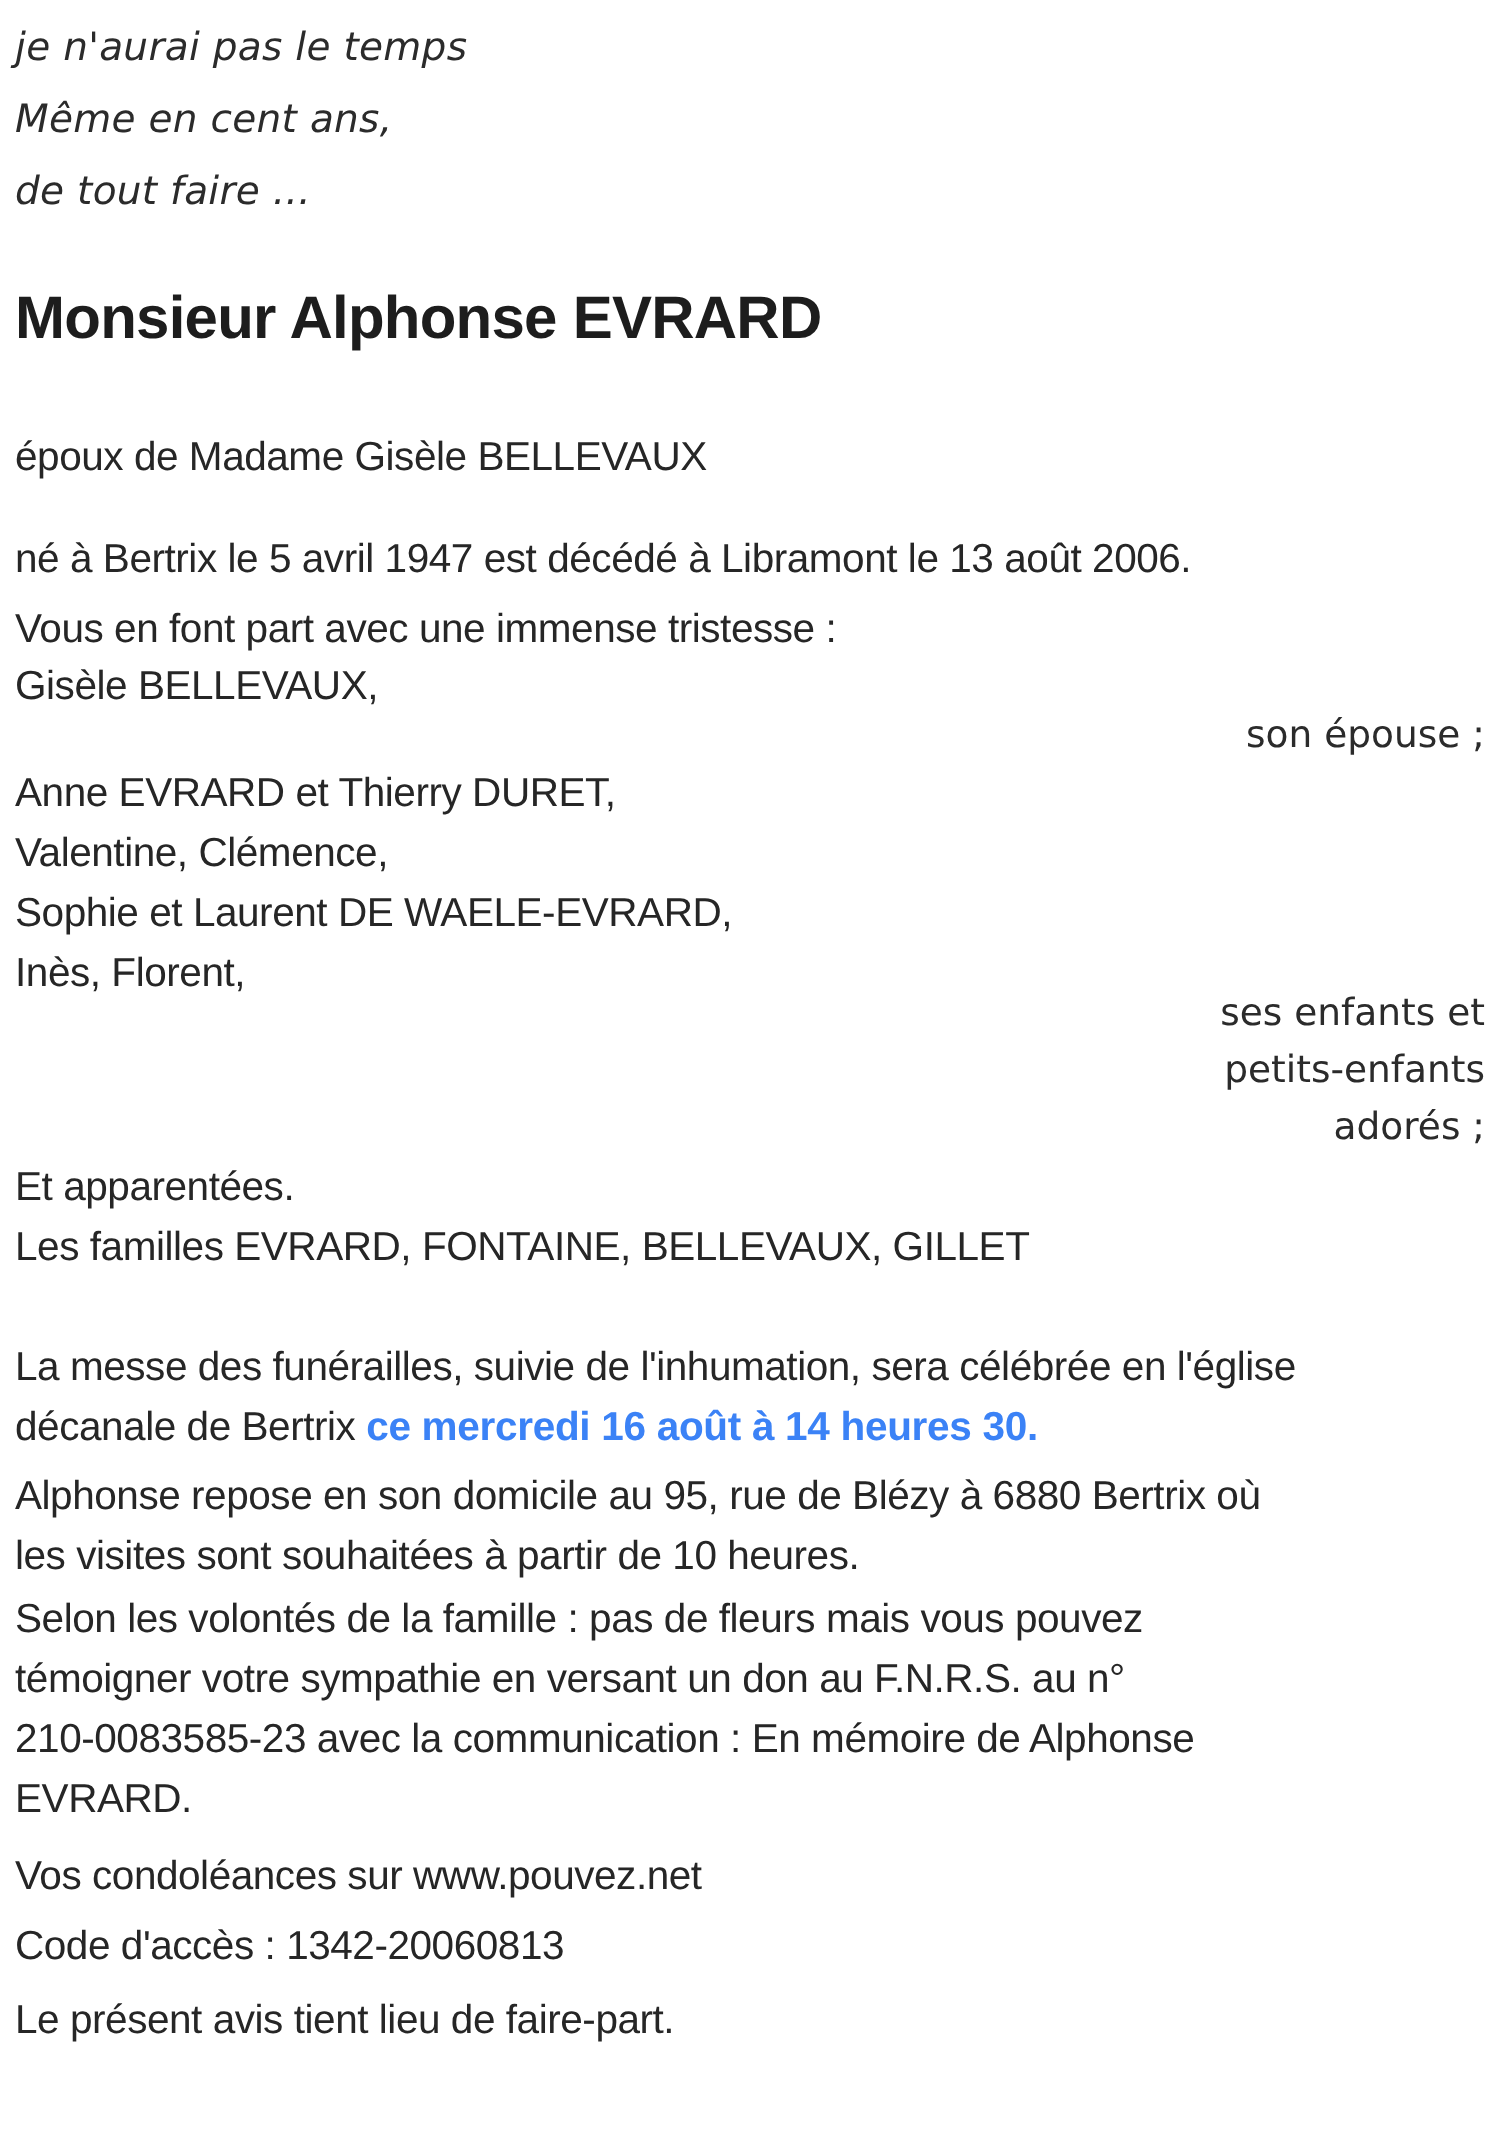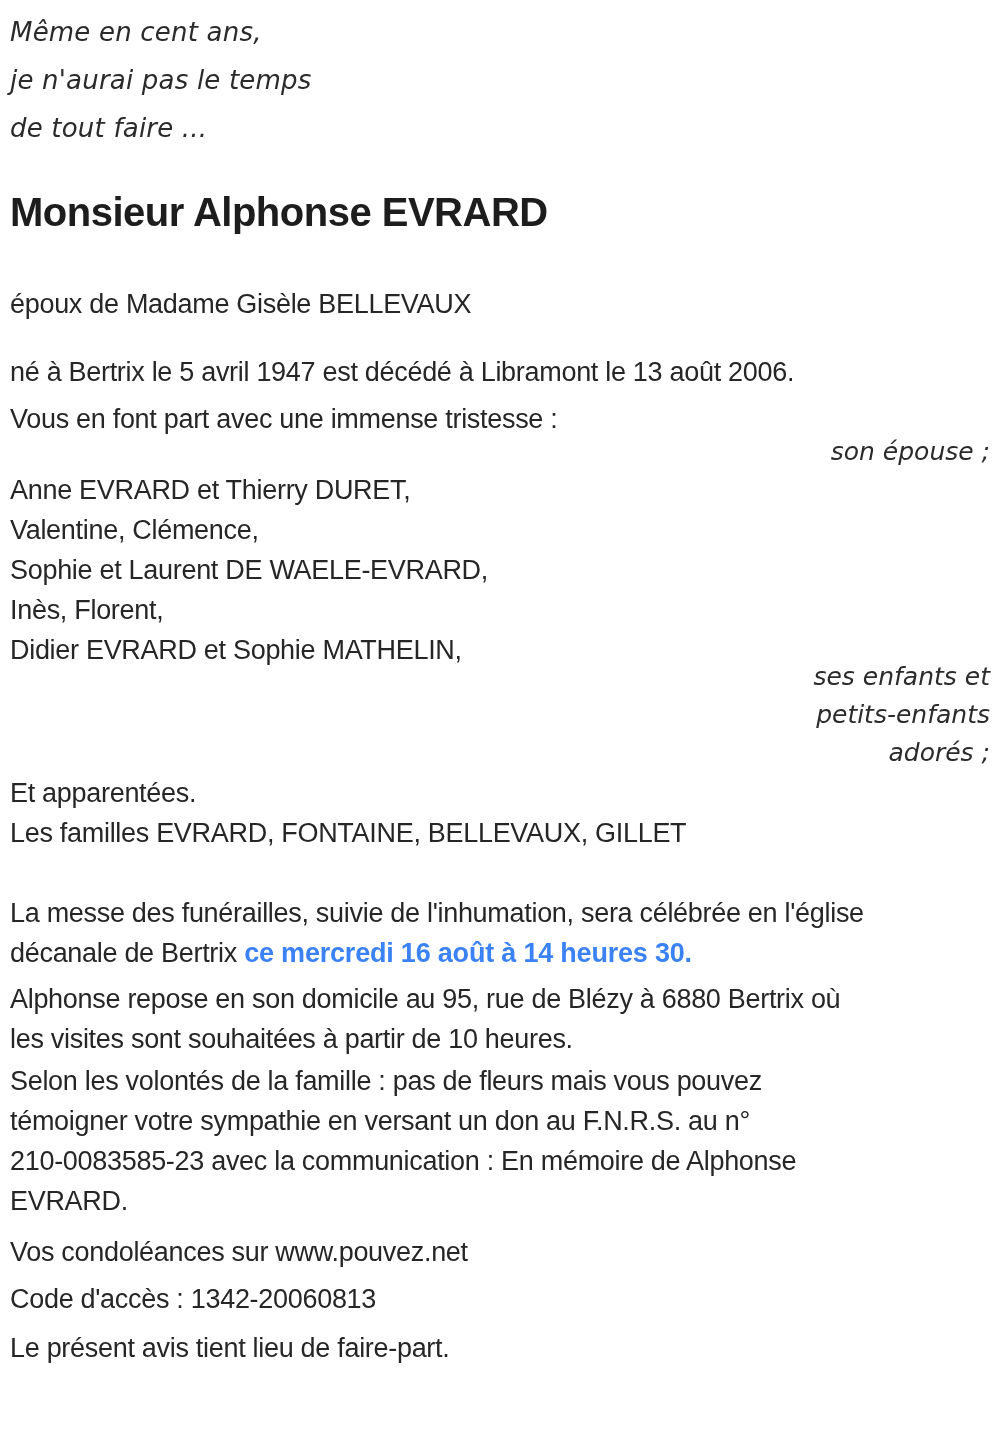--- a/index.html
+++ b/index.html
@@ -39,21 +39,20 @@
     letter-spacing: -0.3px;
     color: #262626;
     white-space: nowrap;
   }
   .subtitle-block { margin-top: 50px; }
   .life-dates-block { margin-top: 28px; }
   .intro-block { margin-top: 8px; }
   .intro-block .body-line { line-height: 38px; }
   .role-line {
     font-family: "DejaVu Sans", sans-serif;
-    font-style: italic;
     font-size: 25px;
     line-height: 38px;
     text-align: right;
     color: #2b2b2b;
     white-space: nowrap;
   }
   .spouse-role-block { margin-top: -2px; }
   .spouse-role-block .role-line { line-height: 32px; }
   .children-block { margin-top: 2px; }
   .children-role-block { margin-top: -12px; }
@@ -63,49 +62,49 @@
   .donation-block { margin-top: 2px; }
   .condolences-block { margin-top: 11px; }
   .access-code-block { margin-top: 7px; }
   .notice-block { margin-top: 9px; }
   .bold-inline { font-weight: 700; letter-spacing: -0.2px; color: #3b82f6; }
 </style>
 </head>
 <body>
 
 <div class="epigraph">
+  <div>je n'aurai pas le temps</div>
   <div>Même en cent ans,</div>
-  <div>je n'aurai pas le temps</div>
   <div>de tout faire ...</div>
 </div>
 
 <div class="doc-title">Monsieur Alphonse EVRARD</div>
 
 <div class="subtitle-block">
   <div class="body-line">époux de Madame Gisèle BELLEVAUX</div>
 </div>
 
 <div class="life-dates-block">
   <div class="body-line">né à Bertrix le 5 avril 1947 est décédé à Libramont le 13 août 2006.</div>
 </div>
 
 <div class="intro-block">
   <div class="body-line">Vous en font part avec une immense tristesse :</div>
+  <div class="body-line">Gisèle BELLEVAUX,</div>
 </div>
 
 <div class="spouse-role-block">
   <div class="role-line">son épouse ;</div>
 </div>
 
 <div class="children-block">
   <div class="body-line">Anne EVRARD et Thierry DURET,</div>
   <div class="body-line">Valentine, Clémence,</div>
   <div class="body-line">Sophie et Laurent DE WAELE-EVRARD,</div>
   <div class="body-line">Inès, Florent,</div>
-  <div class="body-line">Didier EVRARD et Sophie MATHELIN,</div>
 </div>
 
 <div class="children-role-block">
   <div class="role-line">ses enfants et</div>
   <div class="role-line">petits-enfants</div>
   <div class="role-line">adorés ;</div>
 </div>
 
 <div class="families-block">
   <div class="body-line">Et apparentées.</div>

